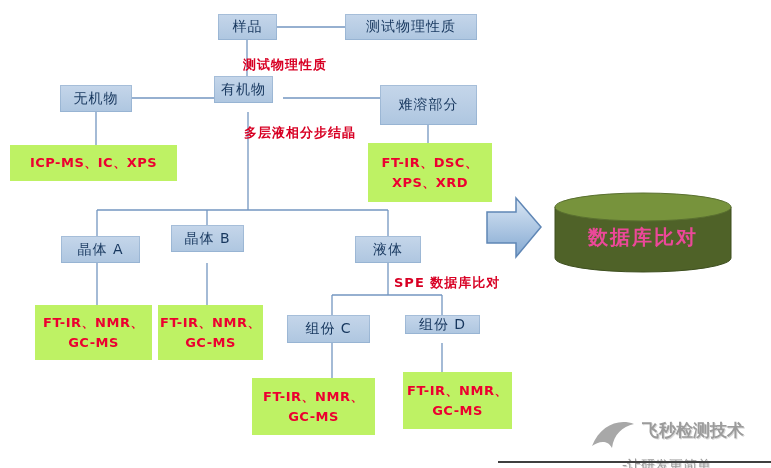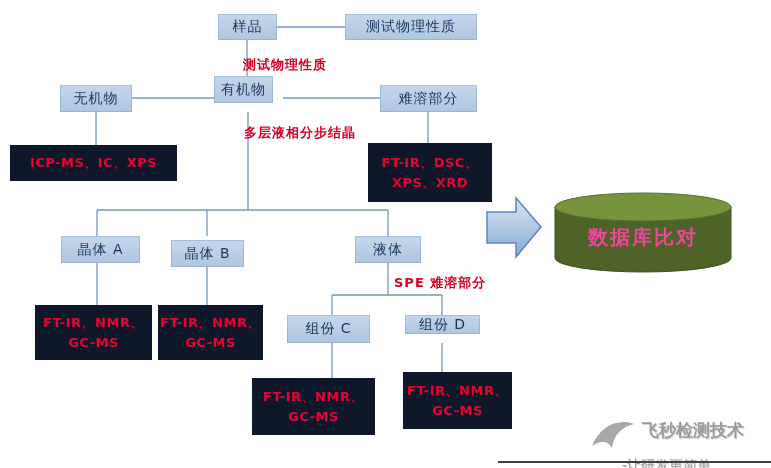--- a/index.html
+++ b/index.html
@@ -3,21 +3,21 @@
 <meta charset="utf-8">
 <style>
   html,body{margin:0;padding:0;background:#ffffff;}
   #page{position:relative;width:771px;height:468px;background:#ffffff;overflow:hidden;
         font-family:"DejaVu Sans","Liberation Sans",sans-serif;}
   .layer{position:absolute;left:0;top:0;}
   .bnode{position:absolute;background:linear-gradient(180deg,#c5d6ea 0%,#aec6e0 100%);
          color:#17375e;font-weight:normal;font-size:14px;letter-spacing:1px;
          display:flex;align-items:center;justify-content:center;
          box-shadow:inset 0 0 0 1px rgba(110,145,185,.35);}
-  .pnode{position:absolute;background:#0f172a;color:#ec0030;font-weight:bold;font-size:13px;
+  .pnode{position:absolute;background:#bef264;color:#ec0030;font-weight:bold;font-size:13px;
          line-height:20px;text-align:center;display:flex;flex-direction:column;
          align-items:center;justify-content:center;letter-spacing:.5px;}
   .elabel{position:absolute;color:#d80024;font-weight:bold;font-size:13px;white-space:nowrap;letter-spacing:1px;}
   .dbtext{position:absolute;left:555px;top:224px;width:176px;text-align:center;
           color:#ec4899;font-weight:bold;font-size:20px;letter-spacing:2px;}
   .wm{position:absolute;color:#9b9b9b;text-shadow:1px 1px 0 #d8d8d8;white-space:nowrap;}
   #wm-brand{left:642px;top:419px;font-size:17px;font-weight:bold;}
   #wm-slogan{left:622px;top:441px;font-size:14px;margin-top:16px;}
   #bottom-rule{position:absolute;left:498px;top:461px;width:273px;height:0;border-top:2px solid #3f3f3f;}
 </style>
@@ -59,23 +59,23 @@
       <path d="M555,207 L555,258 A88,14 0 0 0 731,258 L731,207 Z" fill="#4f6228" stroke="#3e4f1f" stroke-width="1"></path>
       <ellipse cx="643" cy="207" rx="88" ry="14" fill="#77933c" stroke="#5a7030" stroke-width="1"></ellipse>
     </g>
     <path d="M592 446 C 600 426, 618 418, 634 424 C 622 427, 614 434, 612 448 C 607 439, 598 442, 592 446 Z" fill="#a8a8a8"></path>
   </svg>
 
   <div class="bnode" style="left:218px;top:14px;width:59px;height:26px">样品</div>
   <div class="bnode" style="left:345px;top:14px;width:132px;height:26px">测试物理性质</div>
   <div class="bnode" style="left:60px;top:85px;width:72px;height:27px">无机物</div>
   <div class="bnode" style="left:214px;top:76px;width:59px;height:27px">有机物</div>
-  <div class="bnode" style="left:380px;top:85px;width:97px;height:27px">难溶部分</div>
+  <div class="bnode" style="left:380px;top:85px;width:97px;height:40px">难溶部分</div>
   <div class="bnode" style="left:61px;top:236px;width:79px;height:27px">晶体 A</div>
-  <div class="bnode" style="left:171px;top:240px;width:73px;height:27px">晶体 B</div>
+  <div class="bnode" style="left:171px;top:225px;width:73px;height:27px">晶体 B</div>
   <div class="bnode" style="left:355px;top:236px;width:66px;height:27px">液体</div>
   <div class="bnode" style="left:287px;top:315px;width:83px;height:28px">组份 C</div>
   <div class="bnode" style="left:405px;top:315px;width:75px;height:19px">组份 D</div>
 
   <div class="pnode" style="left:10px;top:145px;width:167px;height:36px">
     <span>ICP-MS、IC、XPS</span>
   </div>
   <div class="pnode" style="left:368px;top:143px;width:124px;height:59px">
     <span>FT-IR、DSC、</span>
     <span>XPS、XRD</span>
@@ -92,21 +92,21 @@
     <span>FT-IR、NMR、</span>
     <span>GC-MS</span>
   </div>
   <div class="pnode" style="left:403px;top:372px;width:109px;height:57px">
     <span>FT-IR、NMR、</span>
     <span>GC-MS</span>
   </div>
 
   <div class="elabel" style="left:243px;top:56px">测试物理性质</div>
   <div class="elabel" style="left:244px;top:124px">多层液相分步结晶</div>
-  <div class="elabel" style="left:394px;top:274px">SPE 难溶部分</div>
+  <div class="elabel" style="left:394px;top:274px">SPE 数据库比对</div>
 
   <div class="dbtext">数据库比对</div>
 
   <div class="wm" id="wm-brand">飞秒检测技术</div>
   <div class="wm" id="wm-slogan">-让研发更简单</div>
   <div id="bottom-rule"></div>
 
 </div>
 
 </body></html>

